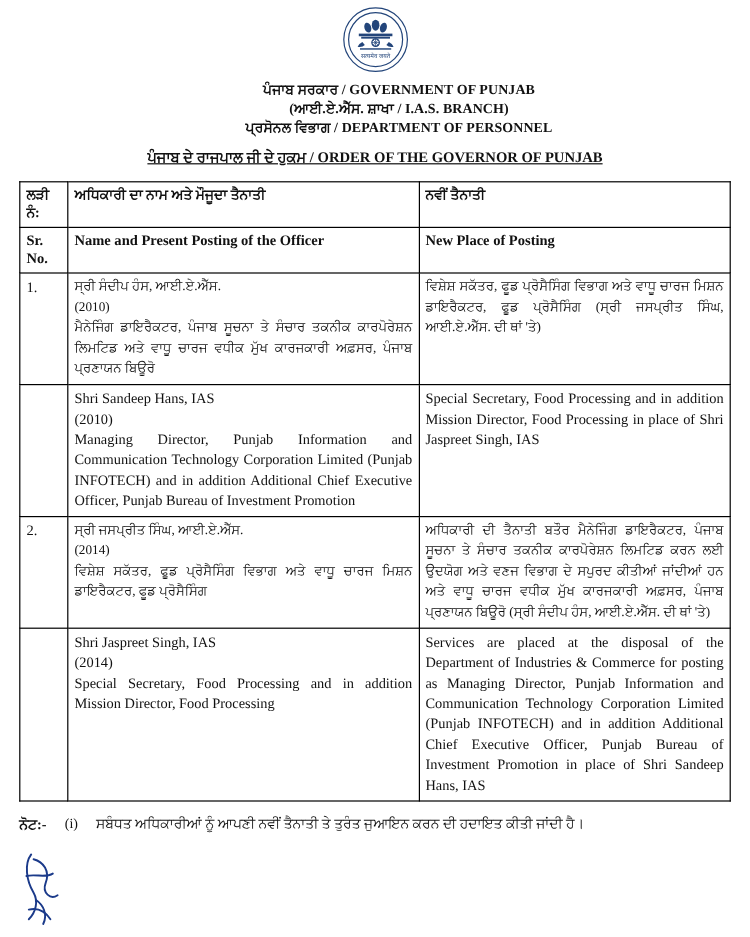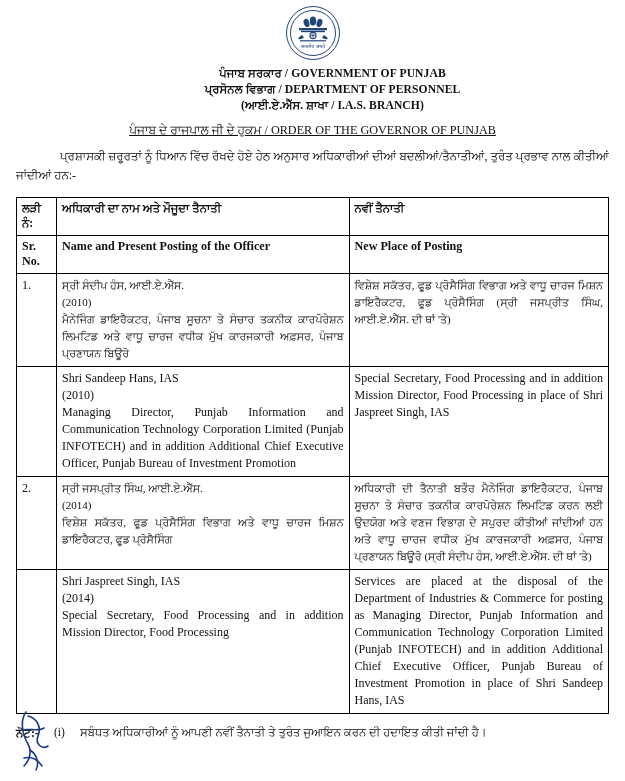--- a/index.html
+++ b/index.html
@@ -51,21 +51,21 @@
   }
   .header .line {
     font-weight: bold;
     font-size: 11.6px;
     line-height: 16px;
     letter-spacing: 0.1px;
     margin-left: 40px;
   }
   .order-title {
     text-align: center;
-    font-weight: normal;
+    font-weight: bold;
     font-size: 12.2px;
     margin-top: 9px;
     text-decoration: underline;
   }
   
   .para-pa {
     font-size: 11.8px;
     line-height: 19px;
     text-align: justify;
     margin: 9px 16px 0 16px;
@@ -180,27 +180,26 @@
           <path d="M37 28 q3 1.4 4 4 q-4 0.6 -6 -1.4 z"></path>
           <rect x="13" y="33.2" width="26" height="1.2"></rect>
           <text x="26" y="41" font-size="5" text-anchor="middle" fill="#23457a" font-family="'Liberation Serif', serif">सत्यमेव जयते</text>
         </g>
       </svg>
     </div>
   </div>
 
   <div class="header">
     <div class="line">ਪੰਜਾਬ ਸਰਕਾਰ / GOVERNMENT OF PUNJAB</div>
+    <div class="line">(ਆਈ.ਏ.ਐੱਸ. ਸ਼ਾਖਾ / I.A.S. BRANCH)</div>
     <div class="line">ਪ੍ਰਸੋਨਲ ਵਿਭਾਗ / DEPARTMENT OF PERSONNEL</div>
-    <div class="line">(ਆਈ.ਏ.ਐੱਸ. ਸ਼ਾਖਾ / I.A.S. BRANCH)</div>
   </div>
 
   <div class="order-title">ਪੰਜਾਬ ਦੇ ਰਾਜਪਾਲ ਜੀ ਦੇ ਹੁਕਮ / ORDER OF THE GOVERNOR OF PUNJAB</div>
 
-  <div class="para-pa">ਪ੍ਰਸ਼ਾਸਕੀ ਜ਼ਰੂਰਤਾਂ ਨੂੰ ਧਿਆਨ ਵਿੱਚ ਰੱਖਦੇ ਹੋਏ ਹੇਠ ਅਨੁਸਾਰ ਅਧਿਕਾਰੀਆਂ ਦੀਆਂ ਬਦਲੀਆਂ/ਤੈਨਾਤੀਆਂ, ਤੁਰੰਤ ਪ੍ਰਭਾਵ ਨਾਲ ਕੀਤੀਆਂ ਜਾਂਦੀਆਂ ਹਨ:-</div>
 
   <table class="main">
     <colgroup>
       <col class="col-sr">
         <col class="col-mid">
         <col class="col-new">
     </colgroup>
     <tbody>
       <tr>
         <td class="hdr-pa">ਲੜੀ ਨੰ:</td>

